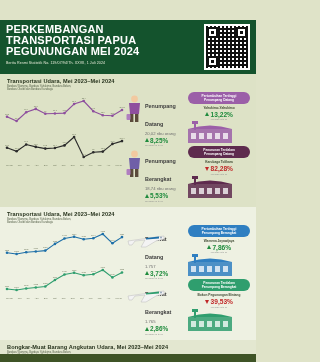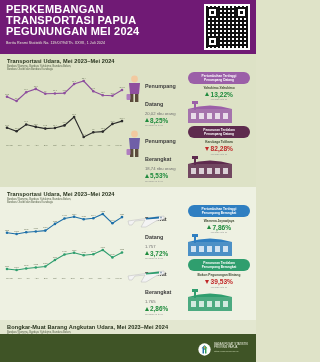--- a/index.html
+++ b/index.html
@@ -7,22 +7,23 @@
     width:256px; height:362px;
     font-family:"Liberation Sans", sans-serif;
     background:#dfe3c8;
     overflow:hidden;
     position:relative;
   }
   .page { width:256px; height:362px; position:relative; background:#dde2c6; }
 
   
   .header {
-    position:relative; height:54px; background:#701a75;
+    position:relative; height:54px; background:#14532d;
     padding:4px 6px 0 6px;
+    margin-top:20px;
   }
   .header h1 {
     color:#ffffff; font-size:11px; line-height:11.2px;
     font-weight:bold; letter-spacing:.2px; text-transform:uppercase;
     max-width:180px;
   }
   .header .brs {
     color:#e8ecd9; font-size:3.6px; margin-top:3px; letter-spacing:.1px;
   }
   .qr {

